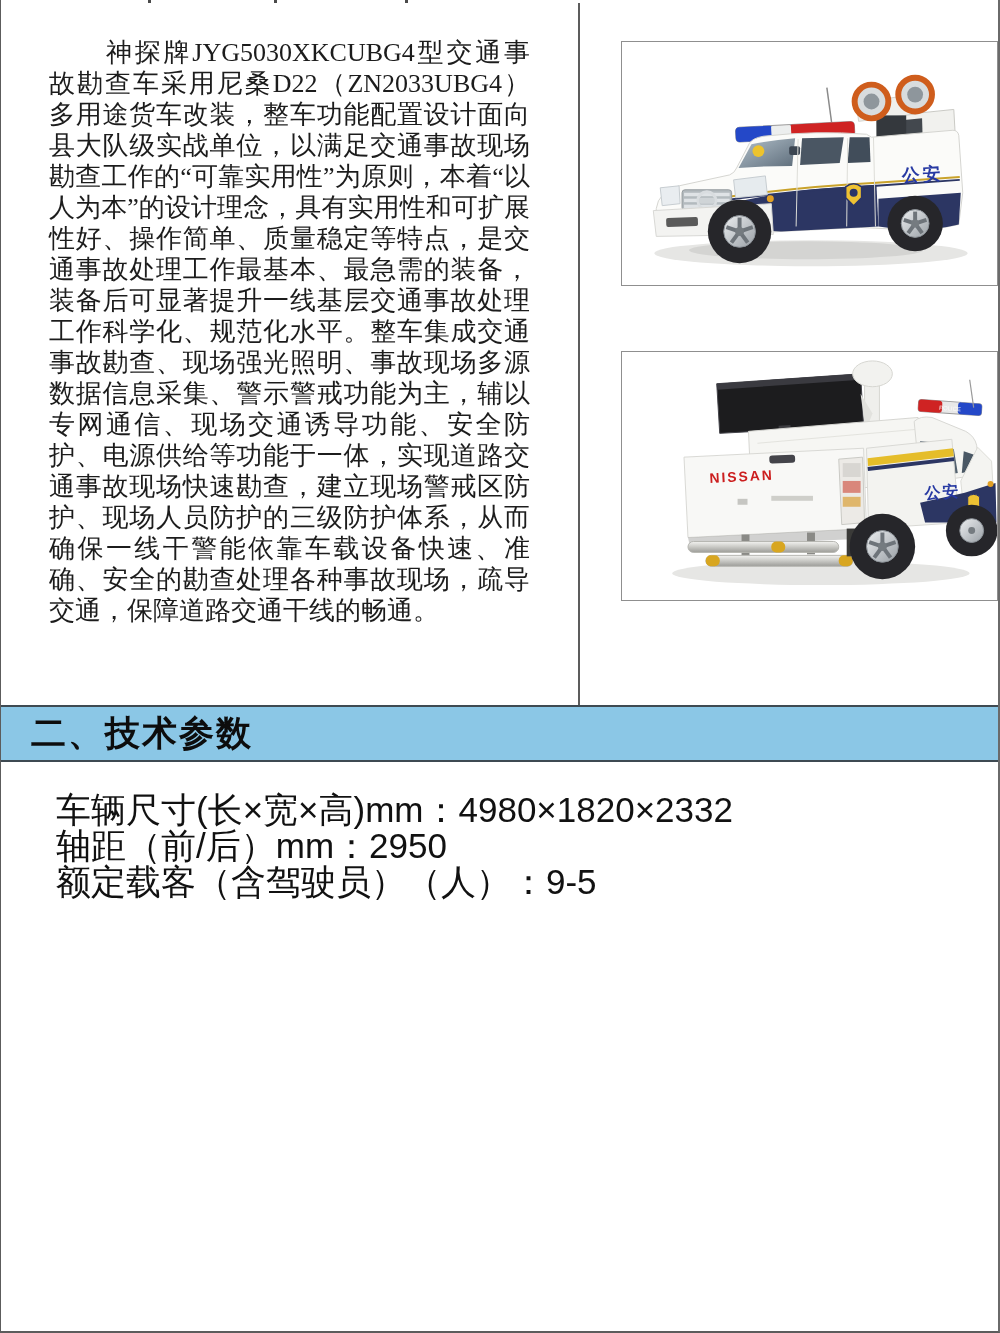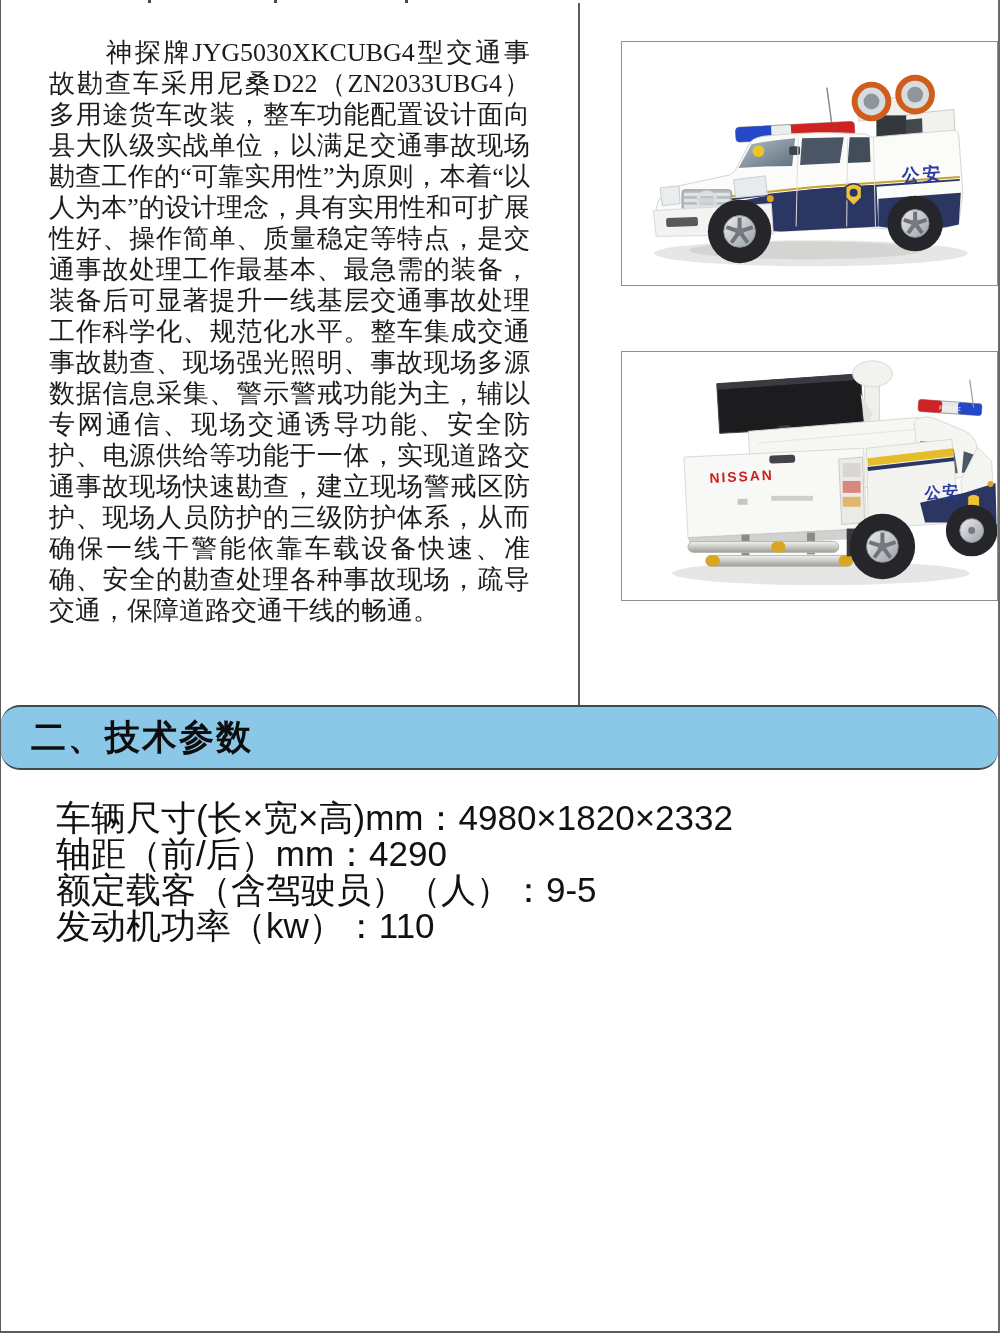--- a/index.html
+++ b/index.html
@@ -9,21 +9,21 @@
     border-left:1px solid #5c5c5c; border-right:2px solid #6a6a6a; border-bottom:2px solid #5c5c5c;
   }
   .top-strip { height:3px; position:relative; background:#fff; }
   .tick { position:absolute; top:0; width:3px; height:3px; background:#4a4a4a; }
   .t1 { left:147px; } .t2 { left:273px; } .t3 { left:404px; }
   .bar {
     background:#8BC7E6; border-top:2px solid #3e4a52; border-bottom:2px solid #3e4a52;
     display:flex; align-items:center; padding-left:30px;
   }
   .bar1 { height:59px; }
-  .bar2 { height:65px;border-radius:19px; }
+  .bar2 { height:57px; }
   .bar-title {
     font-size:35px; font-weight:700; color:#0d0d0d; letter-spacing:2px;
     font-family:"Liberation Sans","DejaVu Sans",sans-serif;
   }
   .content { height:702px; display:flex; }
   .text-col {
     width:605px; border-right:2px solid #5c5c5c; padding:34px 48px 0 48px; overflow:hidden;
   }
   .para {
     font-family:"Liberation Serif","DejaVu Serif",serif;
@@ -249,18 +249,17 @@
 
     </div>
   </div>
 
   <div class="bar bar2">
     <span class="bar-title">二、技术参数</span>
   </div>
 
   <div class="specs">
     <div class="spec-line">车辆尺寸(长×宽×高)mm：4980×1820×2332</div>
-    <div class="spec-line">轴距（前/后）mm：4290</div>
+    <div class="spec-line">轴距（前/后）mm：2950</div>
     <div class="spec-line">额定载客（含驾驶员）（人）：9-5</div>
-    <div class="spec-line">发动机功率（kw）：110</div>
   </div>
 
 </div>
 
 </body></html>

